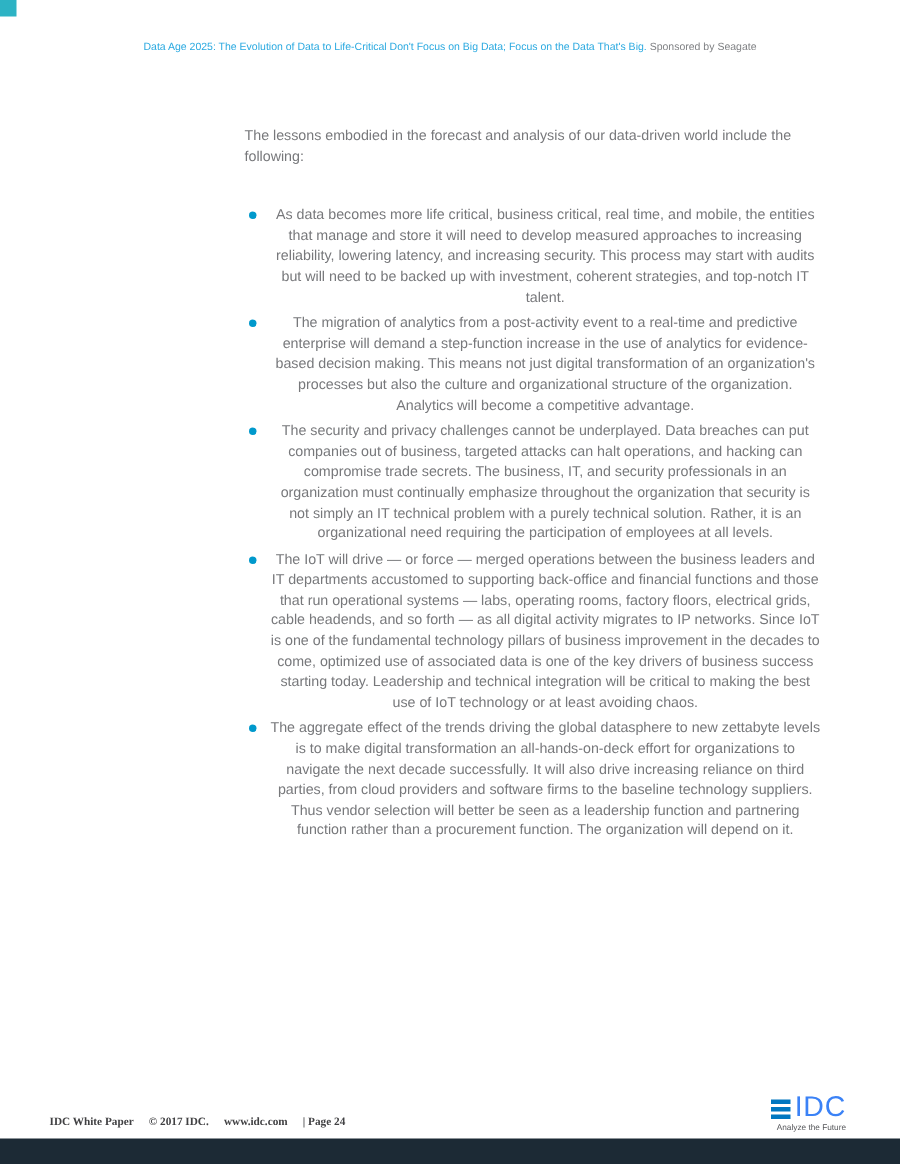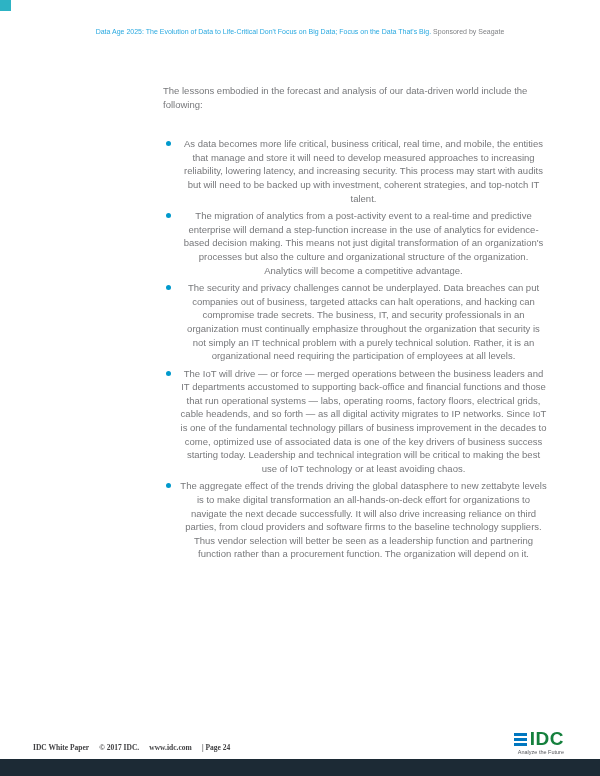--- a/index.html
+++ b/index.html
@@ -113,22 +113,22 @@
     margin-right: 3px;
   }
   .logo-bars i {
     display: block;
     width: 13px;
     height: 3px;
     background: #0077c0;
   }
   .logo-text {
     font-size: 19px;
-    font-weight: bold;
-    color: #15803d;
+    font-weight: normal;
+    color: #3b82f6;
     letter-spacing: 0.5px;
     line-height: 18px;
   }
   .logo-tagline {
     font-size: 5.5px;
     color: #55565a;
     margin-top: 1px;
   }
   
   .bottom-bar {

